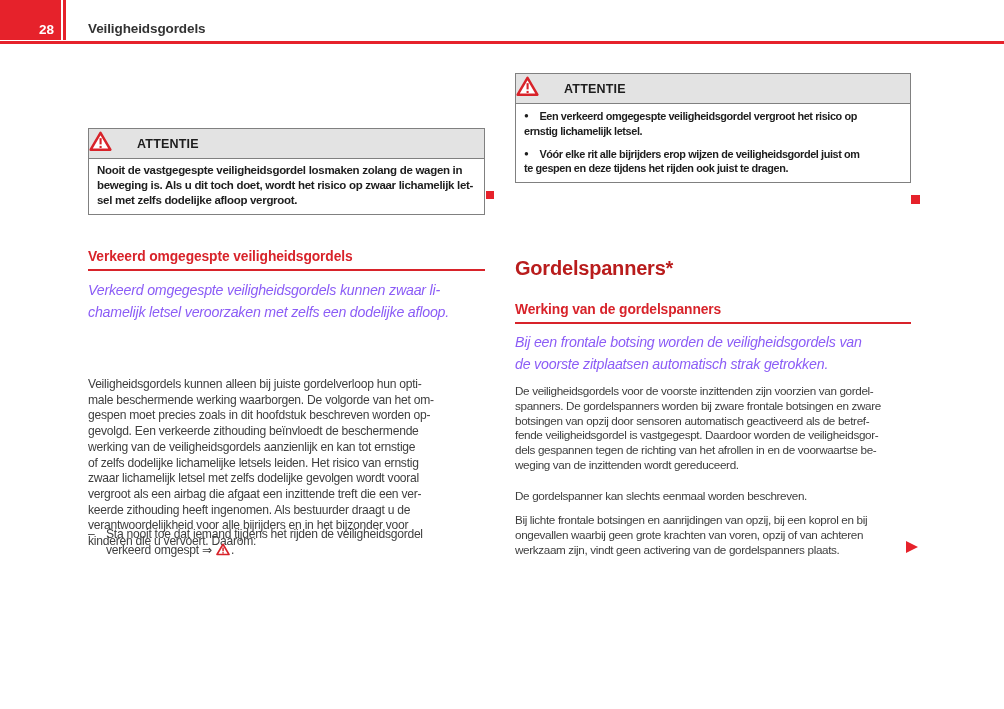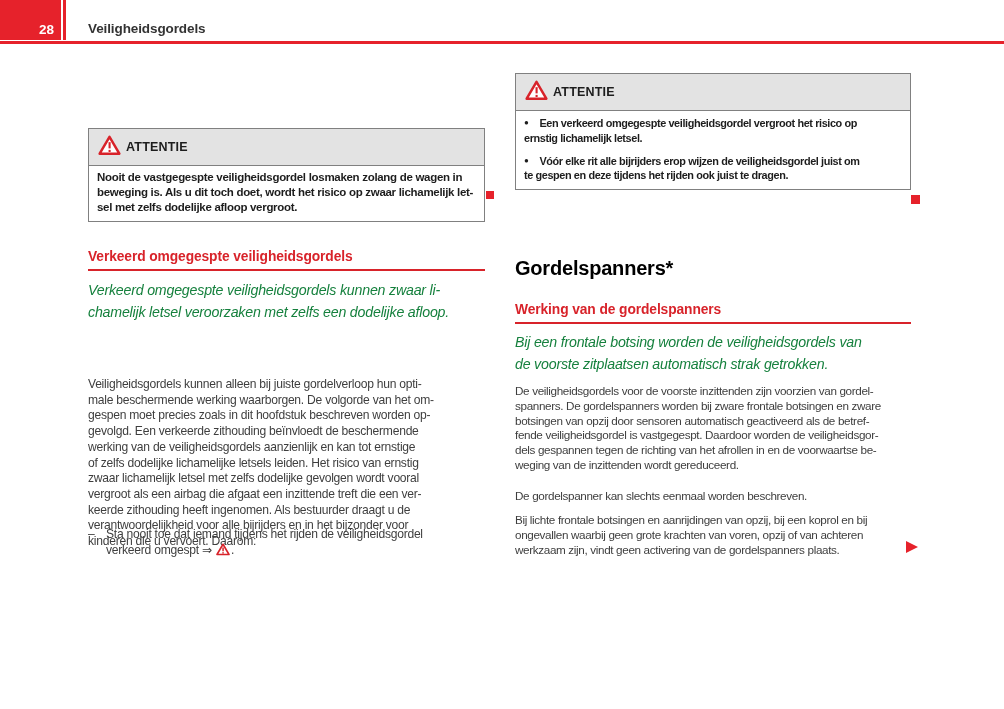--- a/index.html
+++ b/index.html
@@ -26,37 +26,37 @@
     font-size:13.5px; font-weight:700; color:#333333; letter-spacing:-0.1px;
   }
   .header-rule { position:absolute; left:0; top:41px; width:1004px; height:2.5px; background:#e6222b; }
 
   
   .pre { white-space:pre-line; }
   .body-l { font-size:12.1px; line-height:15.7px; letter-spacing:-0.25px; color:#3e3e3e; }
   .body-r { font-size:11.7px; line-height:14.8px; letter-spacing:-0.35px; color:#3e3e3e; }
   .lead {
     font-style:italic; font-size:14.2px; line-height:21.5px;
-    letter-spacing:-0.2px; color:#15803d;
+    letter-spacing:-0.2px; color:#8b5cf6;
   }
   .col-heading {
     color:#d8232a; font-weight:700; font-size:13.8px; letter-spacing:-0.1px;
     border-bottom:2px solid #d8232a; padding-bottom:5px;
   }
-  .main-heading { color:#000000; font-weight:700; font-size:20px; letter-spacing:-0.2px; }
+  .main-heading { color:#b91c1c; font-weight:700; font-size:20px; letter-spacing:-0.2px; }
 
   
   .dash-item { padding-left:18px; position:relative; }
   .dash-item::before { content:"\2013"; position:absolute; left:0; top:0; }
 
   
   .warnbox { position:absolute; border:1.3px solid #808080; background:#ffffff; }
   .warnbox-header {
     background:#e3e3e3; border-bottom:1.3px solid #808080;
-    display:flex; align-items:center; gap:5px; padding:5px 9px; height:37px;
+    display:flex; align-items:center; gap:25px; padding:5px 0; height:30px;
   }
   .warnbox-title { font-weight:700; font-size:12.5px; color:#1d1d1d; letter-spacing:0.2px; }
   .warnbox-body { padding:4px 8px 6px 8px; }
   .warn-text-l { font-weight:700; font-size:11.5px; line-height:15px; letter-spacing:-0.3px; color:#1d1d1d; }
   .warn-text-r { font-weight:700; font-size:10.9px; line-height:15px; letter-spacing:-0.4px; color:#1d1d1d; }
   .warn-bullet { margin-bottom:7px; }
   .warn-bullet:last-child { margin-bottom:0; }
   .warn-bullet::before { content:"\25CF"; font-size:8px; vertical-align:1.5px; margin-right:11px; }
 
   

